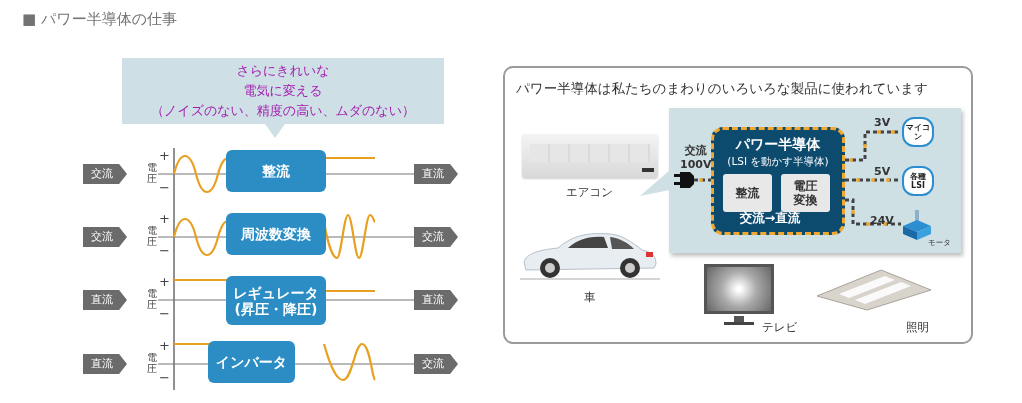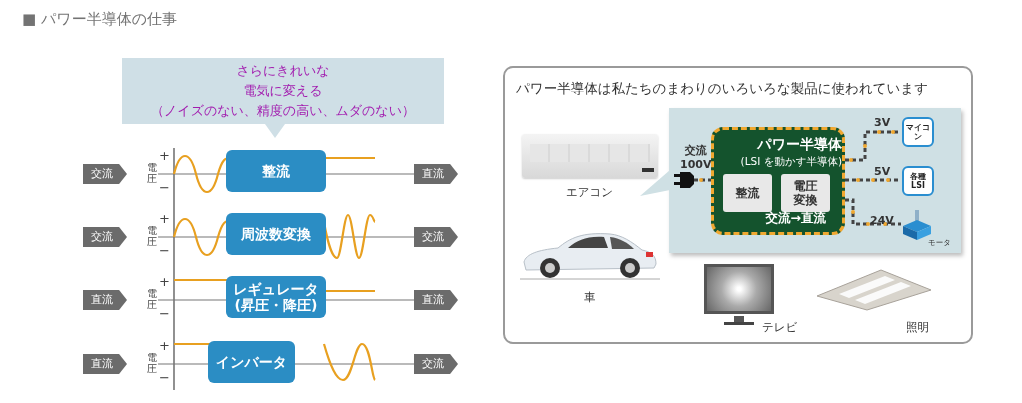--- a/index.html
+++ b/index.html
@@ -8,28 +8,28 @@
   .title { left: 22px; top: 10px; font-size: 15px; color: #737373; }
   .bubble { left: 122px; top: 58px; width: 322px; height: 66px; background: #cfdfe6; text-align: center; font-size: 13px; line-height: 20px; color: #a21caf; padding-top: 3px; }
   .bubble-tail { left: 265px; top: 124px; width: 0; height: 0; border-left: 10px solid transparent; border-right: 10px solid transparent; border-top: 14px solid #cfdfe6; }
   .tag { width: 44px; height: 20px; background: #6b6b6b; color: #fff; font-size: 11px; line-height: 20px; text-align: center; padding-right: 6px; clip-path: polygon(0 0, 82% 0, 100% 50%, 82% 100%, 0 100%); }
   .volt { font-size: 10px; line-height: 11px; width: 12px; color: #444; text-align:center; }
   .pm { font-size: 13px; color: #444; }
   .blk { background: #2b8dc4; color: #fff; border-radius: 6px; font-weight: bold; text-align: center; display: flex; align-items: center; justify-content: center; font-size: 14px; line-height: 16px; }
   .panel { left: 503px; top: 66px; width: 470px; height: 278px; border: 2px solid #9a9a9a; border-radius: 10px; background: #fff; }
   .panel-title { left: 516px; top: 80px; font-size: 13.5px; color: #333; }
   .inner { left: 669px; top: 108px; width: 292px; height: 145px; background: #cfe0e4; box-shadow: 2px 3px 4px rgba(0,0,0,0.25); }
-  .psemi { left: 711px; top: 127px; width: 134px; height: 108px; background: #14532d; border: 3px dashed #f0a830; border-radius: 12px; color: #fff; text-align: right; }
+  .psemi { left: 711px; top: 127px; width: 134px; height: 108px; background: #0c4a6e; border: 3px dashed #f0a830; border-radius: 12px; color: #fff; text-align: center; }
   .psemi .t1 { font-weight: bold; font-size: 14px; margin-top: 6px; }
   .psemi .t2 { font-size: 10.5px; margin-top: 1px; }
   .psemi .box { position: absolute; top: 44px; width: 49px; height: 38px; background: #e8e8e8; color: #333; border-radius: 3px; font-size: 12px; font-weight: bold; display: flex; align-items: center; justify-content: center; line-height: 14px; }
   .psemi .t3 { position: absolute; bottom: 5px; left: 0; right: 16px; font-weight: bold; font-size: 12.5px; }
   .lbl { font-size: 11.5px; color: #333; }
   .vlbl { font-size: 11px; font-weight: bold; color: #333; }
-  .chip { width: 32px; height: 30px; background: #fff; border: 2px solid #2a8ed0; border-radius: 6px; font-size: 8px; font-weight: bold; color:#222; display:flex; align-items:center; justify-content:center; text-align:center; line-height: 9px; }
+  .chip { width: 32px; height: 30px; background: #fff; border: 2px solid #2a8ed0; border-radius: 12px; font-size: 8px; font-weight: bold; color:#222; display:flex; align-items:center; justify-content:center; text-align:center; line-height: 9px; }
 </style>
 </head>
 <body>
 
 <div class="abs title">■ パワー半導体の仕事</div>
 
 <div>
   <div class="abs bubble">
     <div>さらにきれいな</div>
     <div>電気に変える</div>
@@ -83,21 +83,21 @@
     </div>
   <div class="abs tag" style="left:414px;top:227px">交流</div>
 
   <div class="abs tag" style="left:83px;top:290px">直流</div>
   <div class="abs volt" style="left:146px;top:288px">
       <div>電</div>
       <div>圧</div>
     </div>
   <div class="abs pm" style="left:159px;top:274px">+</div>
   <div class="abs pm" style="left:159px;top:306px">−</div>
-  <div class="abs blk" style="left:226px;top:276px;width:100px;height:42px;flex-direction:column">
+  <div class="abs blk" style="left:226px;top:276px;width:100px;height:49px;flex-direction:column">
       <span>レギュレータ</span>
       <span>(昇圧・降圧)</span>
     </div>
   <div class="abs tag" style="left:414px;top:290px">直流</div>
 
   <div class="abs tag" style="left:83px;top:354px">直流</div>
   <div class="abs volt" style="left:146px;top:352px">
       <div>電</div>
       <div>圧</div>
     </div>

